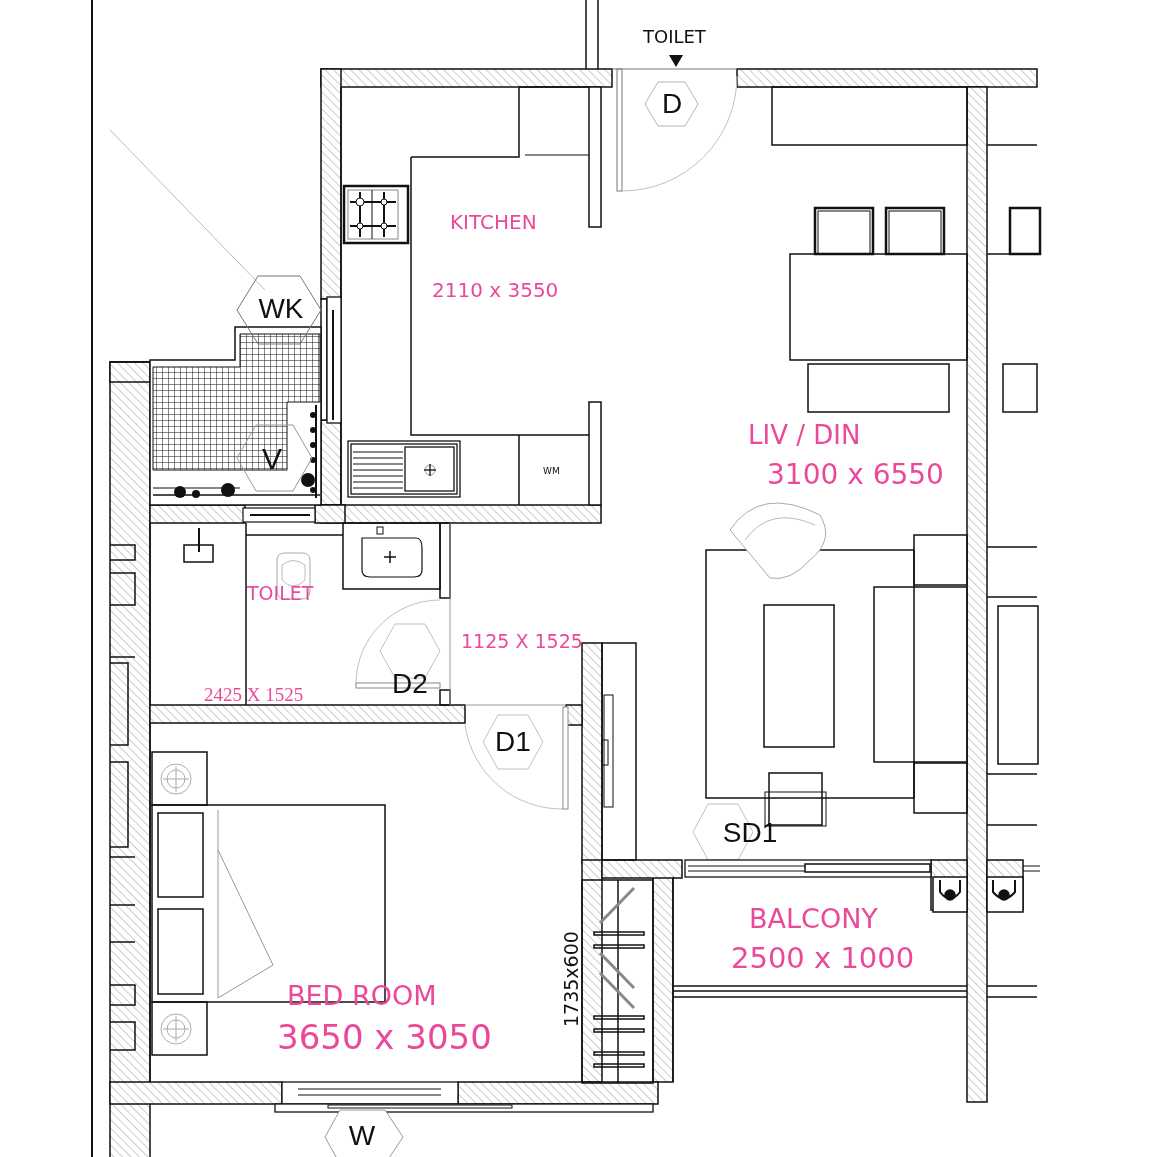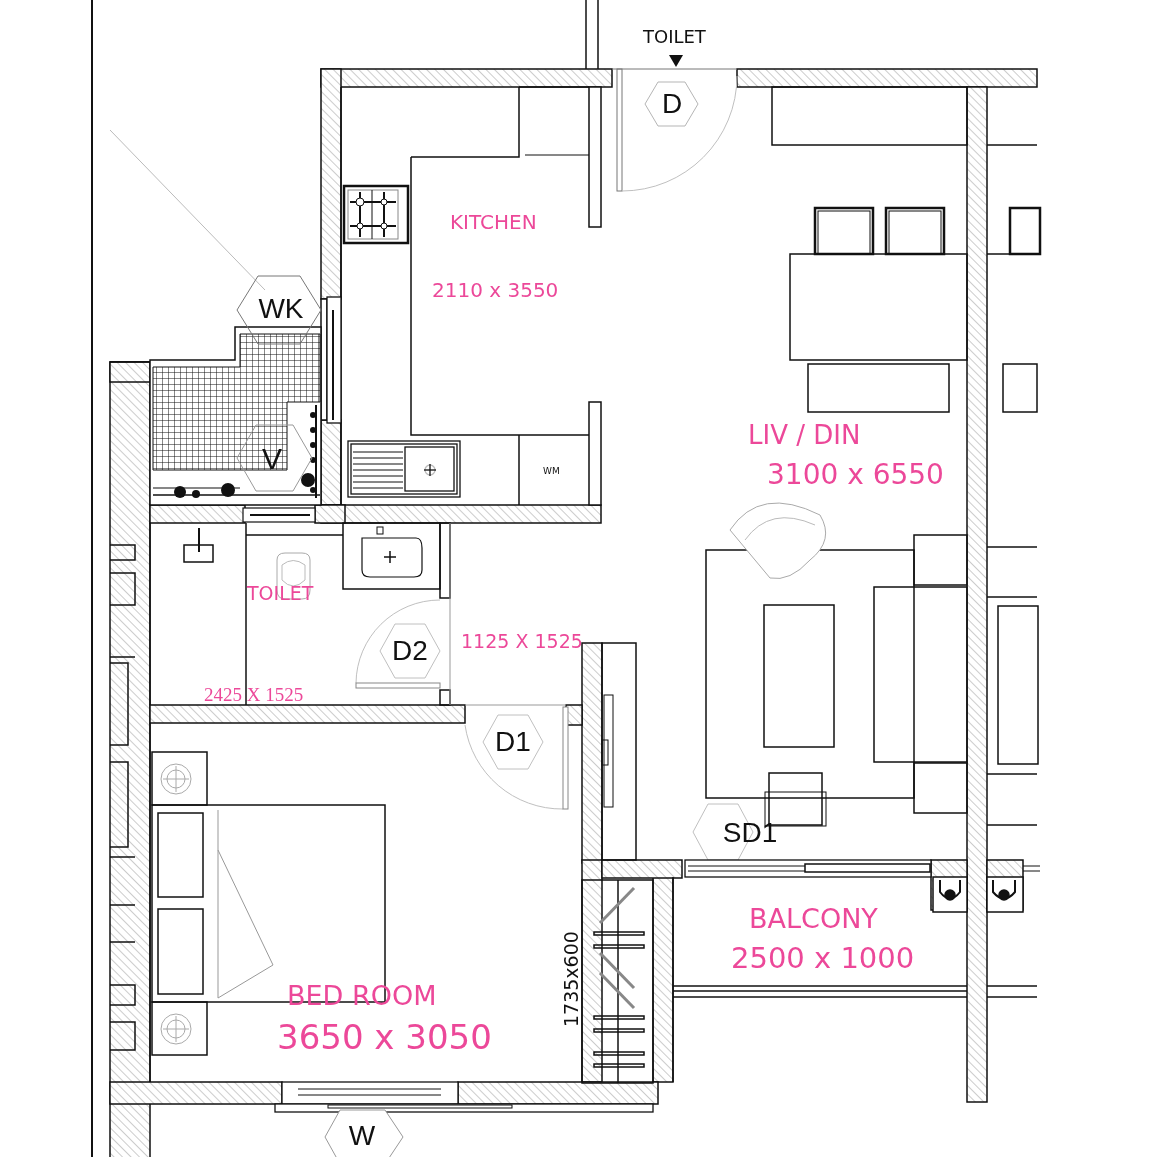--- a/index.html
+++ b/index.html
@@ -324,21 +324,21 @@
 <div class="tag" style="left:251px; top:295px; width:60px;">WK</div>
 <div class="tag" style="left:258px; top:444px; width:28px; font-size:30px;">V</div>
 
 <div class="wm" style="left:543px; top:466px;">WM</div>
 
 <div class="lbl room-name" style="left:748px; top:422px; font-size:26px;">LIV / DIN</div>
 <div class="lbl room-dim" style="left:727px; top:461px; font-size:28px;margin-left:40px;">3100 x 6550</div>
 
 <div class="lbl small-name" style="left:247px; top:584px;">TOILET</div>
 <div class="lbl small-dim" style="left:204px; top:646px;font-family:Liberation Serif, serif;">2425 X 1525</div>
-<div class="tag" style="left:388px; top:637px; width:44px;">D2</div>
+<div class="tag" style="left:388px; top:670px; width:44px;">D2</div>
 
 <div class="lbl small-dim" style="left:461px; top:593px;">1125 X 1525</div>
 <div class="tag" style="left:491px; top:728px; width:44px;">D1</div>
 <div class="tag" style="left:693px; top:819px; width:62px;margin-left:26px;">SD1</div>
 
 <div class="lbl room-name" style="left:749px; top:905px; font-size:27px;">BALCONY</div>
 <div class="lbl room-dim" style="left:731px; top:944px; font-size:29px;">2500 x 1000</div>
 
 <div class="lbl room-name" style="left:287px; top:982px; font-size:27px;">BED ROOM</div>
 <div class="lbl room-dim" style="left:277px; top:1020px; font-size:34px;">3650 x 3050</div>

